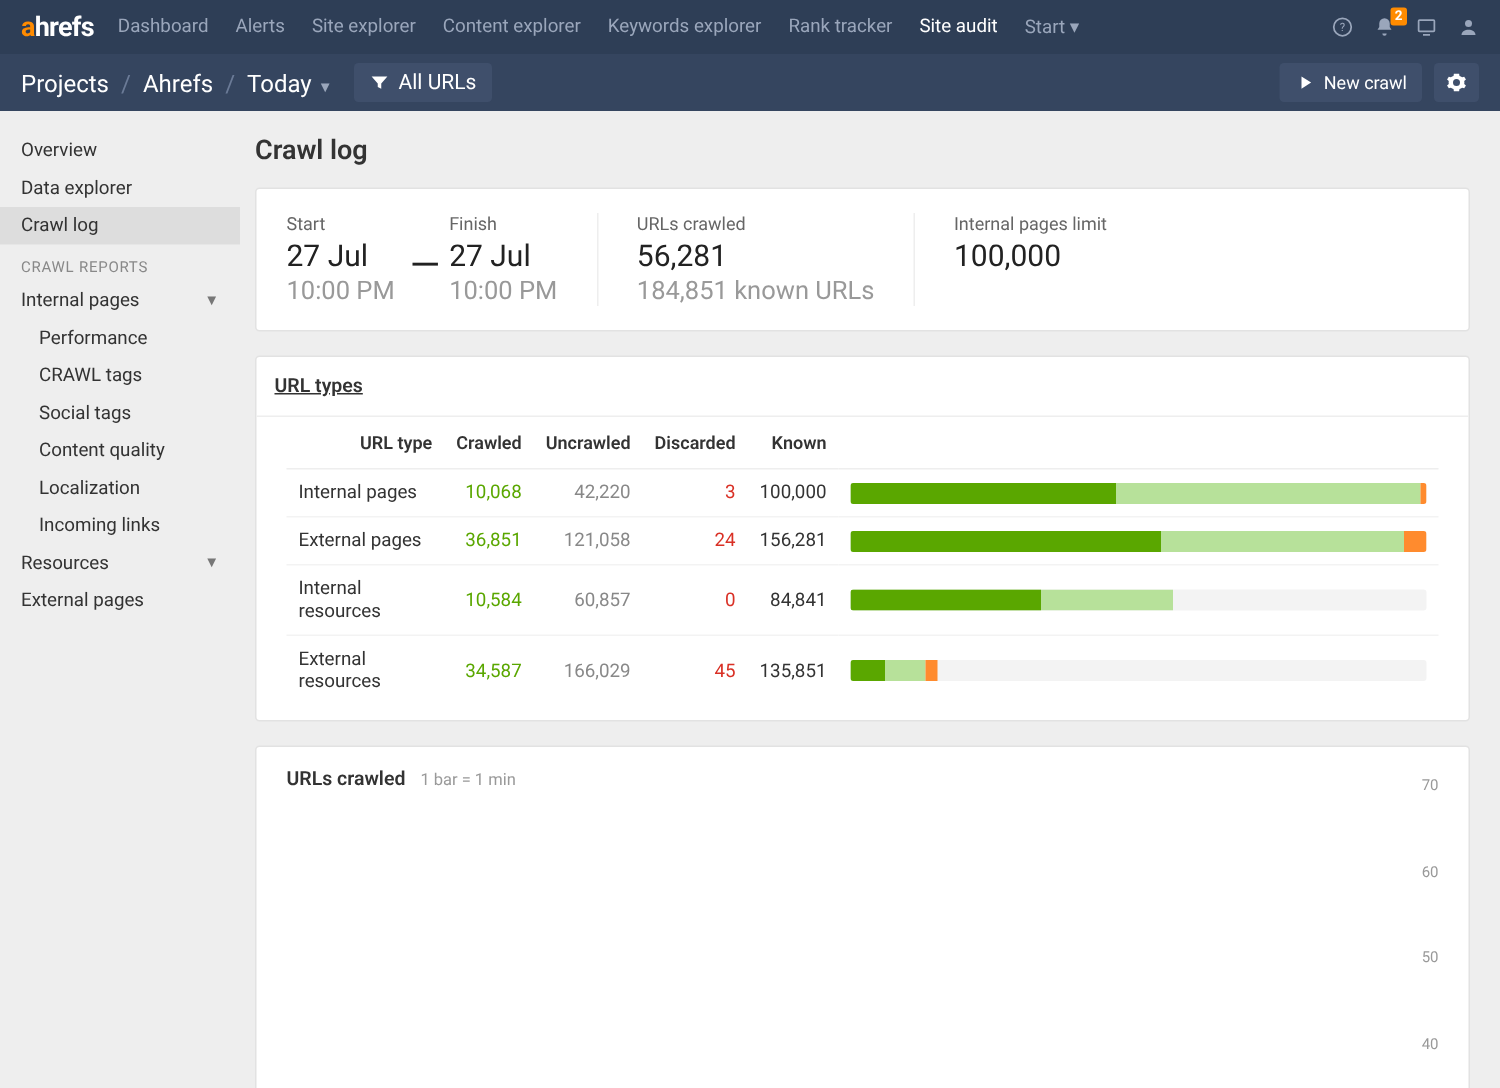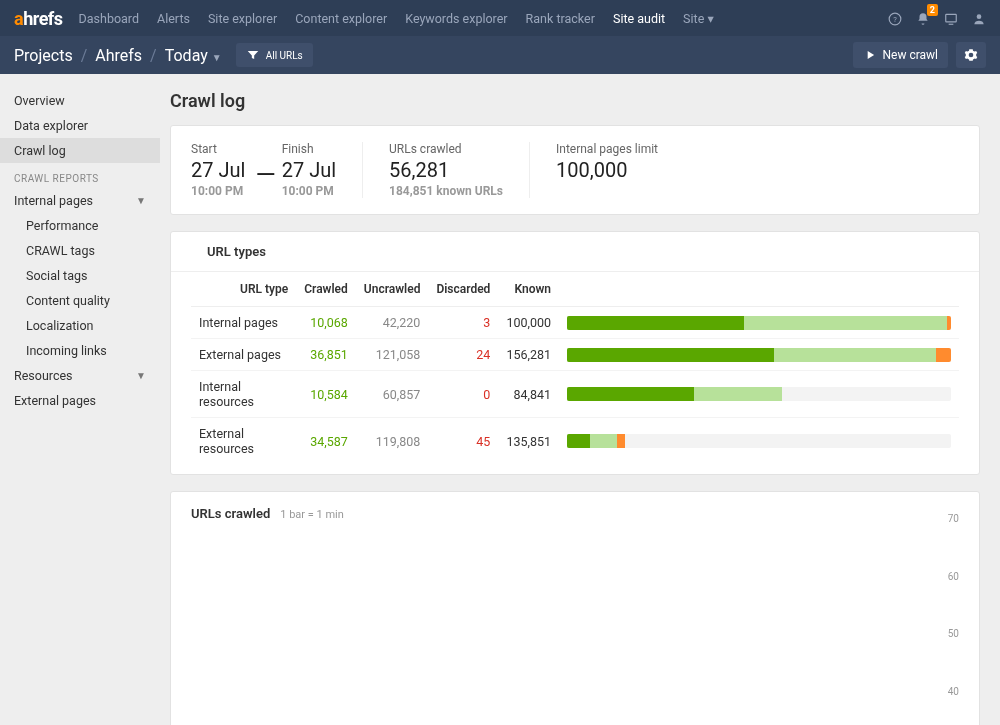--- a/index.html
+++ b/index.html
@@ -12,41 +12,41 @@
   .topnav-items { display:flex; gap:18px; margin-left:16px; font-size:12.5px; }
   .topnav-items span { cursor:pointer; }
   .topnav-items .active { color:#fff; }
   .topnav-right { margin-left:auto; display:flex; gap:14px; align-items:center; }
   .icon-btn { position:relative; color:#9aa6bb; cursor:pointer; }
   .badge { position:absolute; top:-6px; right:-8px; background:#ff8b00; color:#fff; font-size:9px; font-weight:700; padding:1px 3px; border-radius:2px; }
   
   .subhead { background:#35455f; height:38px; display:flex; align-items:center; padding:0 14px; color:#fff; }
   .breadcrumb { font-size:16px; display:flex; gap:8px; }
   .breadcrumb .sep { color:#6b7b97; }
-  .pill-btn { background:#3f4f6b; color:#fff; padding:5px 10px; border-radius:3px; margin-left:14px; font-size:10px; display:flex; align-items:center; gap:6px; cursor:pointer; }
+  .pill-btn { background:#3f4f6b; color:#fff; padding:5px 10px; border-radius:3px; margin-left:14px; font-size:14px; display:flex; align-items:center; gap:6px; cursor:pointer; }
   .subhead-right { margin-left:auto; display:flex; gap:8px; }
   .btn-dark { background:#3f4f6b; color:#fff; padding:6px 10px; border-radius:3px; font-size:12px; display:flex; align-items:center; gap:6px; cursor:pointer; }
   
   .layout { display:flex; }
   .sidebar { width:160px; padding:14px 0; background:#eee; }
   .side-item { padding:5px 14px; font-size:12.5px; color:#333; cursor:pointer; display:flex; align-items:center; justify-content:space-between; }
   .side-item.active { background:#ddd; }
   .side-sub { padding-left:26px; }
   .side-head { padding:10px 14px 4px; font-size:10px; color:#888; letter-spacing:0.5px; }
   .main { flex:1; padding:16px 20px 20px 10px; }
   h1.page-title { font-size:18px; font-weight:600; color:#333; margin-bottom:14px; }
   .card { background:#fff; border:1px solid #e2e2e2; border-radius:3px; margin-bottom:16px; }
   .summary { display:flex; padding:16px 20px; gap:0; }
   .sum-block { padding-right:26px; margin-right:26px; border-right:1px solid #eee; }
   .sum-block:last-child { border:none; }
   .sum-label { font-size:12px; color:#666; margin-bottom:2px; }
   .sum-val { font-size:20px; color:#222; font-weight:400; }
   .sum-sep { font-size:26px; color:#222; padding: 0 6px 0 0; align-self:center; position:relative; top:4px;}
-  .sum-sub { font-size:12px; color:#999; margin-top:2px;font-weight:bold; }
-  .card-head { padding:12px 36px; border-bottom:1px solid #eee; font-size:13px; font-weight:600; }
+  .sum-sub { font-size:17px; color:#999; margin-top:2px; }
+  .card-head { padding:12px 12px; border-bottom:1px solid #eee; font-size:13px; font-weight:600;text-decoration:underline; }
   table.types { width:100%; border-collapse:collapse; }
   table.types th { text-align:right; font-size:12px; font-weight:600; padding:10px 8px; border-bottom:1px solid #eee; }
   table.types th.num, table.types td.num { text-align:right; }
   table.types td { padding:8px 8px; font-size:12.5px; border-bottom:1px solid #f3f3f3; }
   table.types tr:last-child td { border-bottom:none; }
   .c-green { color:#5aa700; }
   .c-red { color:#d93025; }
   .c-grey { color:#888; }
   td.bar-cell { width:400px; }
   .hbar { height:14px; background:#f3f3f3; position:relative; border-radius:2px; overflow:hidden; }
@@ -69,21 +69,21 @@
 <div class="topnav">
   <span class="logo"><span class="a">a</span><span class="rest">hrefs</span></span>
   <div class="topnav-items" id="topnav-items">
       <span>Dashboard</span>
       <span>Alerts</span>
       <span>Site explorer</span>
       <span>Content explorer</span>
       <span>Keywords explorer</span>
       <span>Rank tracker</span>
       <span class="active">Site audit</span>
-      <span>Site ▾</span>
+      <span>Start ▾</span>
     </div>
   <div class="topnav-right">
     <span class="icon-btn"><svg class="ic" viewBox="0 0 24 24">
           <circle cx="12" cy="12" r="10" fill="none" stroke="currentColor" stroke-width="2"></circle>
           <text x="12" y="17" text-anchor="middle" font-size="13" fill="currentColor">?</text>
         </svg></span>
     <span class="icon-btn"><svg class="ic" viewBox="0 0 24 24">
           <path d="M12 2a6 6 0 0 0-6 6v4l-2 3h16l-2-3V8a6 6 0 0 0-6-6zm0 20a2.5 2.5 0 0 0 2.5-2.5h-5A2.5 2.5 0 0 0 12 22z"></path>
         </svg><span class="badge">2</span></span>
     <span class="icon-btn"><svg class="ic" viewBox="0 0 24 24">
@@ -233,21 +233,21 @@
                 <td class="bar-cell">
                   <div class="hbar">
                     <div style="left:0;width:56%;background:#b7e19a"></div>
                     <div style="left:0;width:33%;background:#5aa700"></div>
                   </div>
                 </td>
               </tr>
               <tr>
                 <td>External resources</td>
                 <td class="num c-green">34,587</td>
-                <td class="num c-grey">119,808</td>
+                <td class="num c-grey">166,029</td>
                 <td class="num c-red">45</td>
                 <td class="num">135,851</td>
                 <td class="bar-cell">
                   <div class="hbar">
                     <div style="left:0;width:13%;background:#b7e19a"></div>
                     <div style="left:0;width:6%;background:#5aa700"></div>
                     <div style="right:85%;width:2%;background:#ff8b2e"></div>
                   </div>
                 </td>
               </tr>

